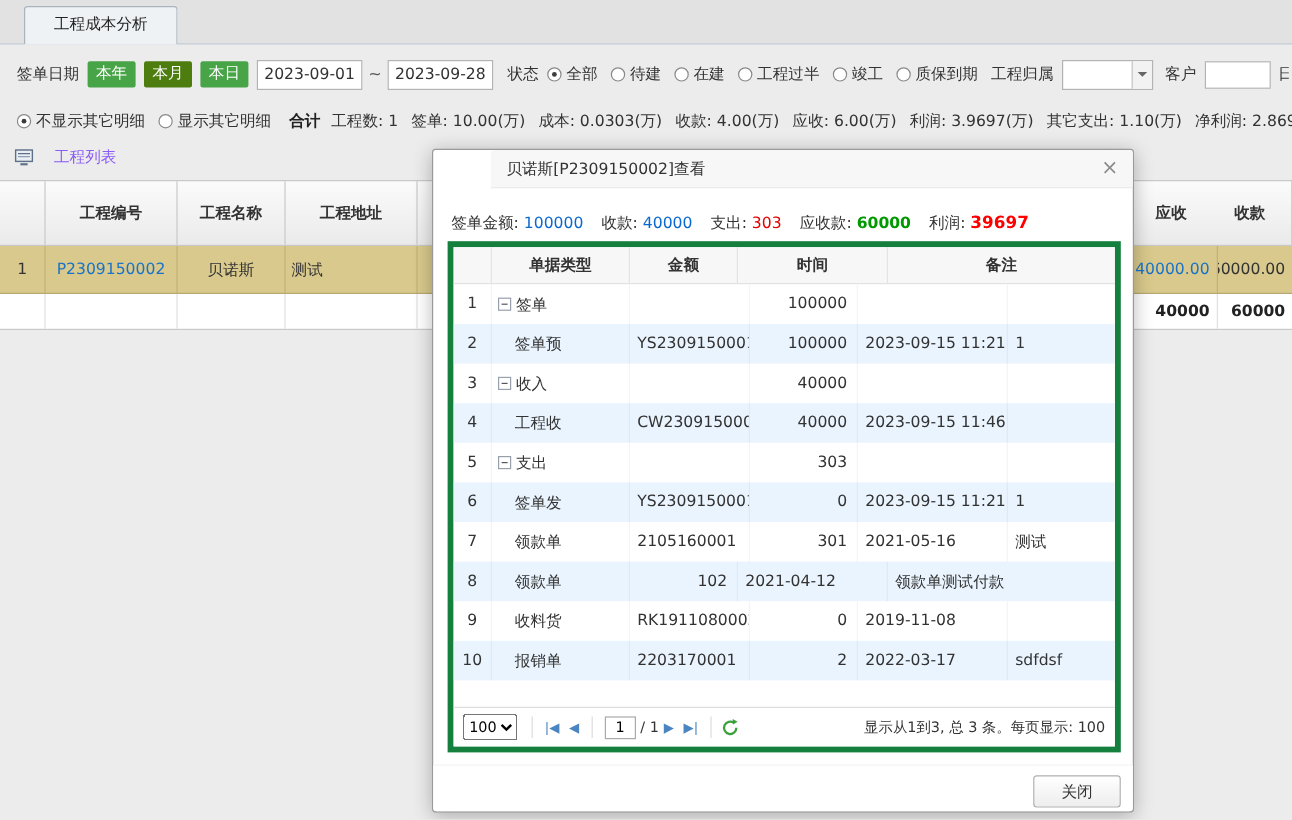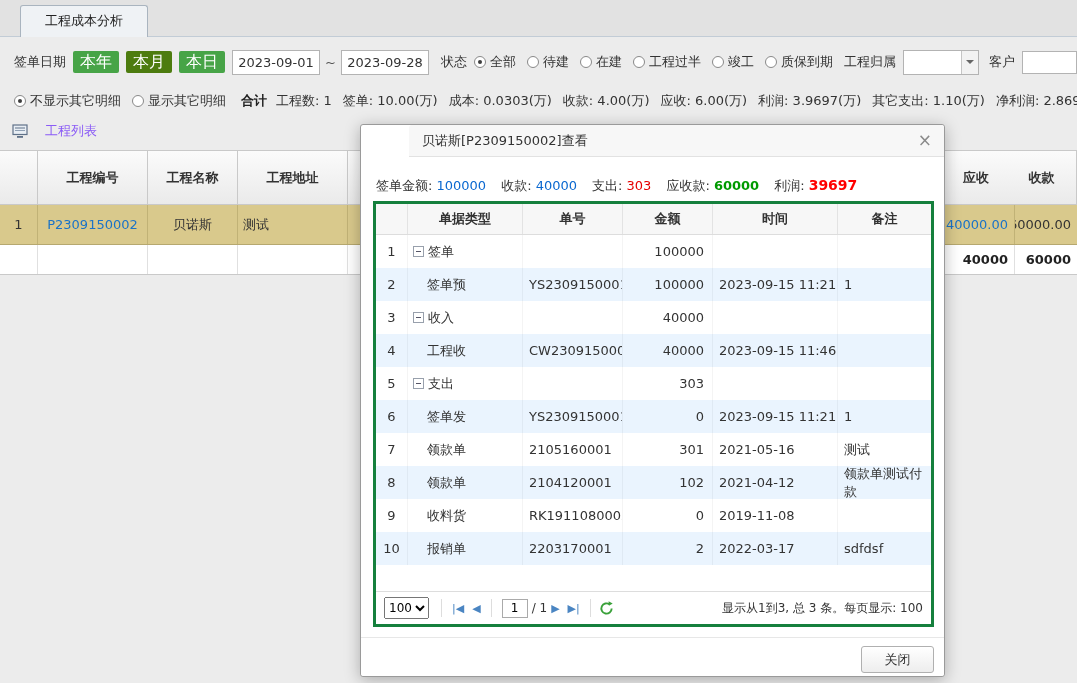--- a/index.html
+++ b/index.html
@@ -15,21 +15,21 @@
        color:#222;cursor:pointer;}
 
   
   .filter-row1{position:absolute;top:48px;left:14px;right:0;height:28px;display:flex;
                align-items:center;white-space:nowrap;overflow:hidden;}
   .filter-row1 > *{flex:none;}
   .filter-row2{position:absolute;top:90px;left:14px;right:0;height:22px;display:flex;
                align-items:center;white-space:nowrap;overflow:hidden;}
   .filter-row2 > *{flex:none;}
   .lbl{margin-right:7px;color:#333;}
-  .qbtn{height:22px;line-height:22px;padding:0 7px;margin-right:7px;color:#fff;font-size:16px;
+  .qbtn{height:22px;line-height:22px;padding:0 7px;margin-right:7px;color:#fff;font-size:13px;
         border-radius:2px;cursor:pointer;}
   .qbtn.green{background:#47a447;}
   .qbtn.orange{background:#4d7c0f;}
   .date-input{width:88px;height:25px;border:1px solid #b3b3b3;background:#fff;text-align:center;
               font-family:inherit;font-size:13px;color:#333;}
   .tilde{margin:0 5px;color:#555;}
   .gap-l{margin-left:12px;}
   .radio-item{display:inline-flex;align-items:center;margin-right:11px;cursor:pointer;}
   .radio{width:12px;height:12px;border:1px solid #898989;border-radius:50%;background:#fff;
          margin-right:4px;position:relative;flex:none;}
@@ -85,21 +85,21 @@
   .modal-close{color:#8a8a8a;font-size:17px;line-height:1;cursor:pointer;padding:0 2px;}
   .modal-summary{position:absolute;top:50px;left:15px;right:14px;height:22px;display:flex;
                  align-items:center;white-space:nowrap;overflow:hidden;}
   .msum{margin-right:15px;}
   .msum-label{color:#333;}
   .msum-value.blue{color:#0a68d0;}
   .msum-value.red{color:#e60000;}
   .msum-value.green-bold{color:#009a00;font-weight:bold;}
   .msum-value.red-bold{color:#ff0000;font-weight:bold;font-size:14px;}
 
-  .grid{position:absolute;left:12px;top:76px;width:561px;height:426px;border:3px solid #15803d;
+  .grid{position:absolute;left:12px;top:76px;width:561px;height:426px;border:5px solid #15803d;
         display:flex;flex-direction:column;background:#fff;}
   .grid-header{display:flex;height:31px;background:#f7f7f7;border-bottom:1px solid #ddd;flex:none;}
   .gh-cell{display:flex;align-items:center;justify-content:center;font-weight:bold;color:#333;
            border-right:1px solid #e3e3e3;overflow:hidden;}
   .c-num{width:32px;}
   .c-type{width:115px;}
   .c-doc{width:100px;}
   .c-amt{width:90px;}
   .c-time{width:125px;}
   .c-note{flex:1;}
@@ -266,21 +266,20 @@
       <span class="msum"><span class="msum-label">收款: </span><span class="msum-value blue">40000</span></span>
       <span class="msum"><span class="msum-label">支出: </span><span class="msum-value red">303</span></span>
       <span class="msum"><span class="msum-label">应收款: </span><span class="msum-value green-bold">60000</span></span>
       <span class="msum"><span class="msum-label">利润: </span><span class="msum-value red-bold">39697</span></span>
     </div>
 
   <div class="grid">
     <div class="grid-header">
       <div class="gh-cell c-num"></div>
       <div class="gh-cell c-type">单据类型</div>
-      <div class="gh-cell c-doc">单号</div>
       <div class="gh-cell c-amt">金额</div>
       <div class="gh-cell c-time">时间</div>
       <div class="gh-cell c-note" style="border-right:none;">备注</div>
     </div>
     <div class="grid-body" id="modal-tbody">
         <div class="grow">
           <div class="gc c-num">1</div>
           <div class="gc c-type group">
             <span class="collapse-icon"></span>
             <span>签单</span>
@@ -357,23 +356,20 @@
             <a class="doc-link">2105160001</a>
           </div>
           <div class="gc c-amt">301</div>
           <div class="gc c-time">2021-05-16</div>
           <div class="gc c-note" style="border-right: none;">测试</div>
         </div>
         <div class="grow alt">
           <div class="gc c-num">8</div>
           <div class="gc c-type child">
             <span>领款单</span>
-          </div>
-          <div class="gc c-doc">
-            <a class="doc-link">2104120001</a>
           </div>
           <div class="gc c-amt">102</div>
           <div class="gc c-time">2021-04-12</div>
           <div class="gc c-note" style="border-right: none;">领款单测试付款</div>
         </div>
         <div class="grow">
           <div class="gc c-num">9</div>
           <div class="gc c-type child">
             <span>收料货</span>
           </div>

